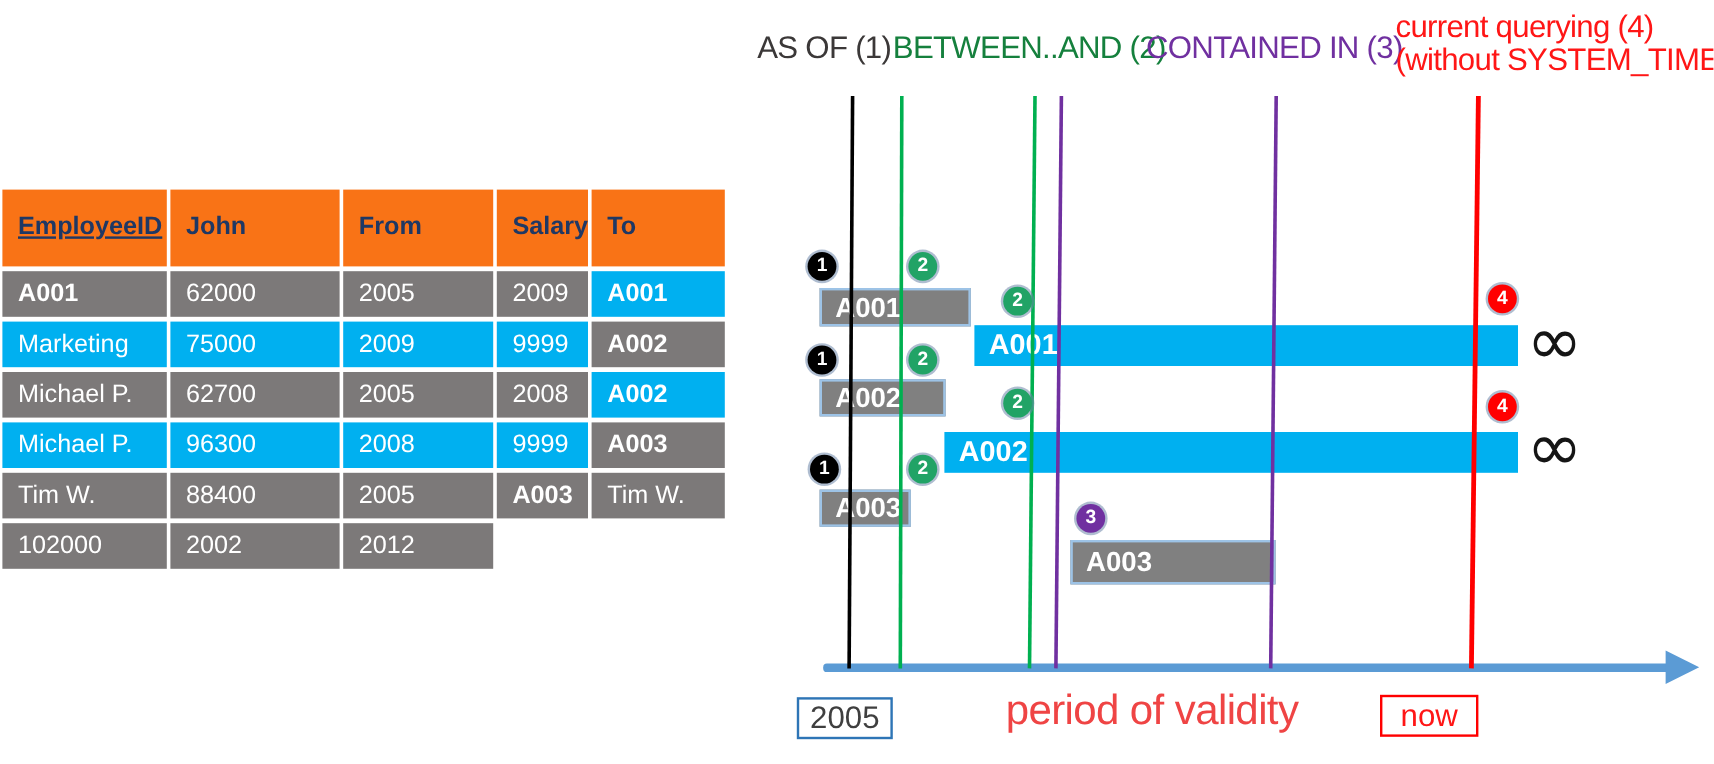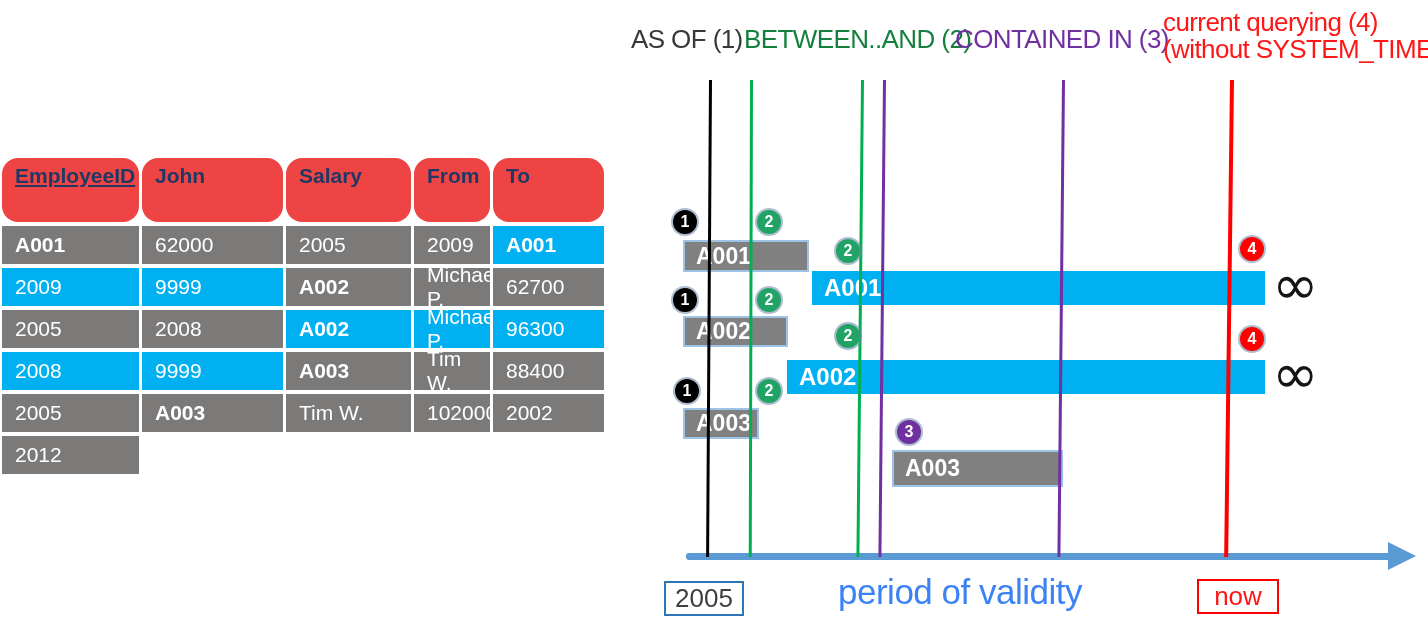--- a/index.html
+++ b/index.html
@@ -10,22 +10,22 @@
 
   
   .emp-table{
     position:absolute;left:2px;top:158px;
     display:grid;
     grid-template-columns:137px 141px 125px 76px 111px;
     grid-template-rows:64px repeat(6,38px);
     column-gap:3px;row-gap:4px;
   }
   .hcell{
-    background:#ef4444;color:#1F3864;font-weight:bold;font-size:21px;
-    padding:6px 0 0 13px;box-sizing:border-box;border-radius:16px;
+    background:#f97316;color:#1F3864;font-weight:bold;font-size:21px;
+    padding:19px 0 0 13px;box-sizing:border-box;
   }
   .hcell.u{text-decoration:underline;}
   .cell{
     color:#ffffff;font-size:21px;display:flex;align-items:center;
     padding-left:13px;box-sizing:border-box;background:#7C7979;
   }
   .cell.key{font-weight:bold;}
   .cell.hl{background:#00B0F0;}
 
   
@@ -77,44 +77,46 @@
   .axis-arrow{
     position:absolute;left:1388px;top:542px;width:0;height:0;z-index:1;
     border-left:28px solid #5B9BD5;border-top:14px solid transparent;border-bottom:14px solid transparent;
   }
 
   .tagbox{
     position:absolute;box-sizing:border-box;display:flex;align-items:center;justify-content:center;
     font-size:26px;background:#fff;z-index:2;
   }
   .box-2005{left:664px;top:581px;width:80px;height:35px;border:2px solid #2E75B6;color:#3F3F3F;}
-  .box-now{left:1197px;top:579px;width:82px;height:35px;border:2px solid #FF0000;color:#FF1616;}
+  .box-now{left:1150px;top:579px;width:82px;height:35px;border:2px solid #FF0000;color:#FF1616;}
   .axis-title{
     position:absolute;left:790px;top:572px;width:340px;text-align:center;
-    font-size:35px;color:#3b82f6;letter-spacing:-0.5px;z-index:2;
+    font-size:35px;color:#ef4444;letter-spacing:-0.5px;z-index:2;
   }
 </style>
 </head>
 <body>
 
 <div class="stage">
 
   <div class="emp-table">
     <div class="hcell u">EmployeeID</div>
     <div class="hcell">John</div>
+    <div class="hcell">From</div>
     <div class="hcell">Salary</div>
-    <div class="hcell">From</div>
     <div class="hcell">To</div>
 
     <div class="cell key">A001</div>
     <div class="cell">62000</div>
     <div class="cell">2005</div>
     <div class="cell">2009</div>
 
     <div class="cell key hl">A001</div>
+    <div class="cell hl">Marketing</div>
+    <div class="cell hl">75000</div>
     <div class="cell hl">2009</div>
     <div class="cell hl">9999</div>
 
     <div class="cell key">A002</div>
     <div class="cell">Michael P.</div>
     <div class="cell">62700</div>
     <div class="cell">2005</div>
     <div class="cell">2008</div>
 
     <div class="cell key hl">A002</div>

